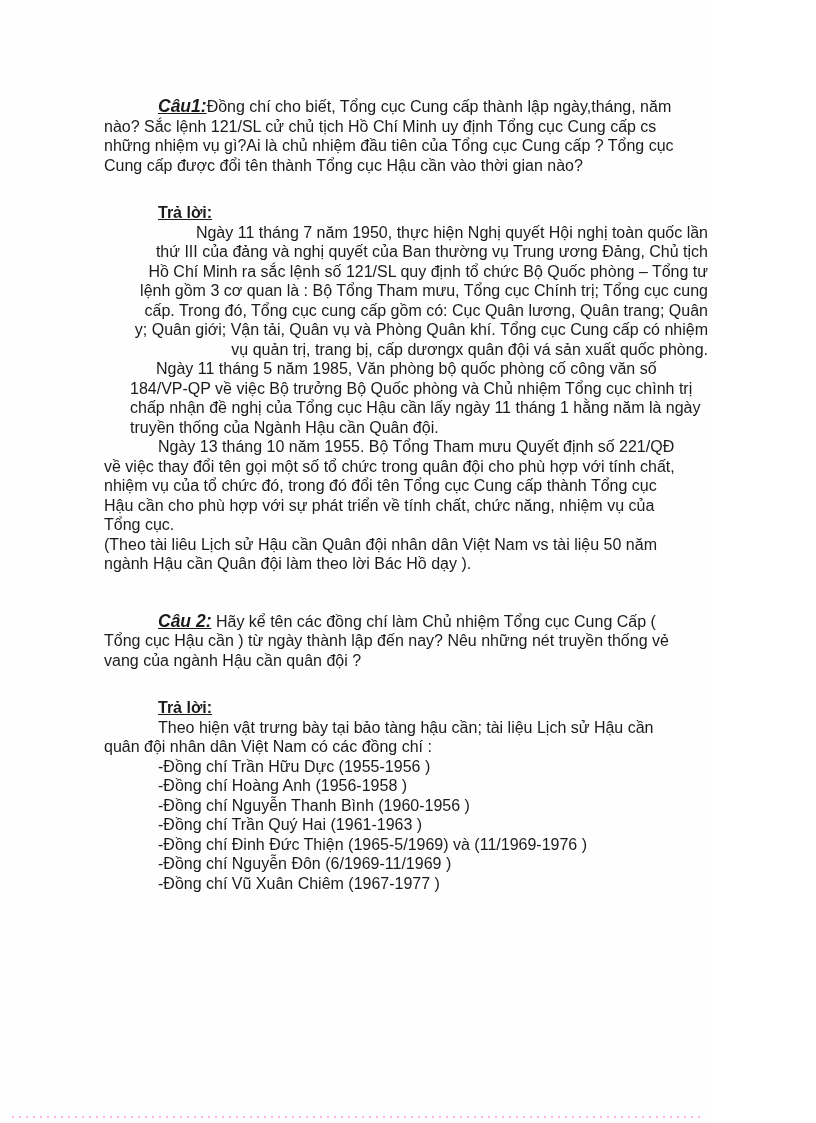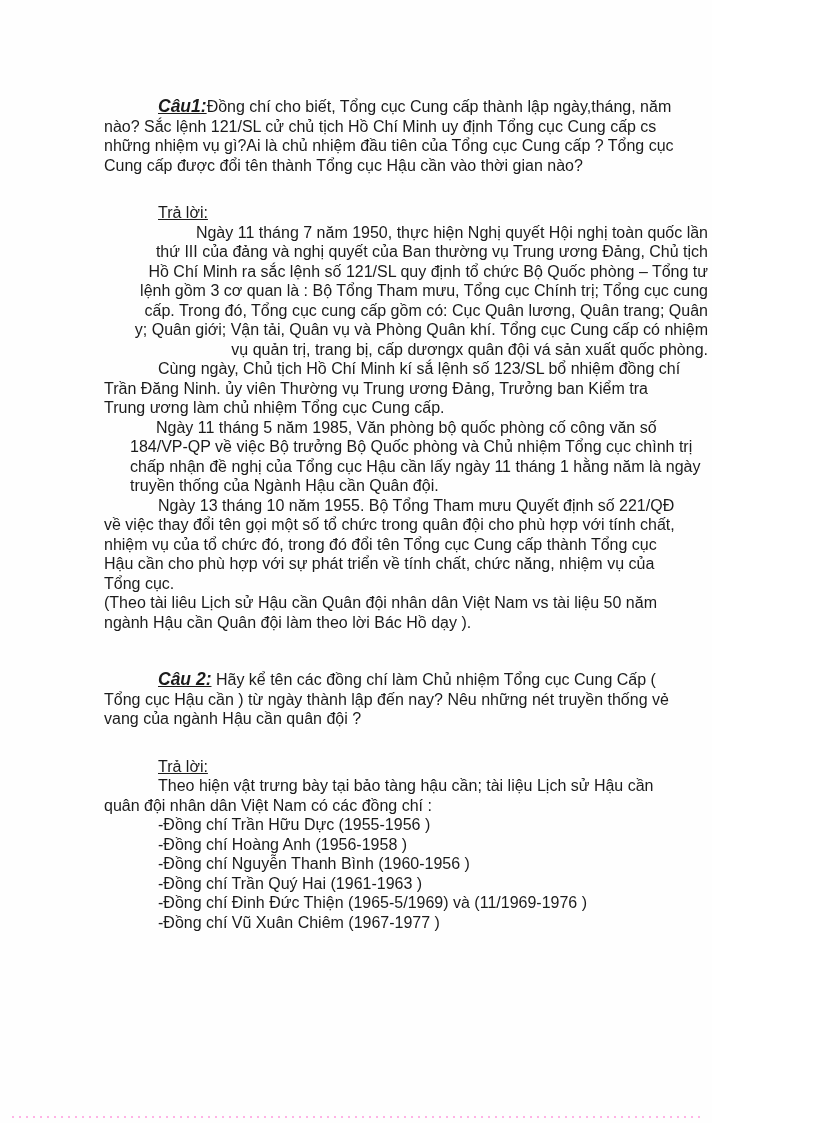--- a/index.html
+++ b/index.html
@@ -30,21 +30,21 @@
   .mt-28       { margin-top: 28px; }
   .mt-38       { margin-top: 38px; }
   .q-label {
     font-weight: bold;
     font-style: italic;
     text-decoration: underline;
     font-size: 17.5px;
     line-height: 19.5px;
   }
   .a-label {
-    font-weight: normal;
+    font-weight: bold;
     text-decoration: underline;
   }
   .footer-divider {
     position: absolute;
     left: 12px;
     right: 12px;
     top: 1116px;
     height: 2px;
     
     background: repeating-linear-gradient(to right,
@@ -65,23 +65,20 @@
 
     <p class="para indent-tab mt-28"><span class="a-label">Trả lời:</span></p>
 
     <p class="para indent-46">Ngày 11 tháng 7 năm 1950, thực hiện Nghị quyết Hội nghị toàn quốc lần
 thứ III của đảng và nghị quyết của Ban thường vụ Trung ương Đảng, Chủ tịch
 Hồ Chí Minh ra sắc lệnh số 121/SL quy định tổ chức Bộ Quốc phòng – Tổng tư
 lệnh gồm 3 cơ quan là : Bộ Tổng Tham mưu, Tổng cục Chính trị; Tổng cục cung
 cấp. Trong đó, Tổng cục cung cấp gồm có: Cục Quân lương, Quân trang; Quân
 y; Quân giới; Vận tải, Quân vụ và Phòng Quân khí. Tổng cục Cung cấp có nhiệm
 vụ quản trị, trang bị, cấp dươngx quân đội vá sản xuất quốc phòng.</p>
-    <p class="para indent-tab">Cùng ngày, Chủ tịch Hồ Chí Minh kí sắ lệnh số 123/SL bổ nhiệm đồng chí
-Trần Đăng Ninh. ủy viên Thường vụ Trung ương Đảng, Trưởng ban Kiểm tra
-Trung ương làm chủ nhiệm Tổng cục Cung cấp.</p>
     <p class="para indent-26">Ngày 11 tháng 5 năm 1985, Văn phòng bộ quốc phòng cố công văn số
 184/VP-QP về việc Bộ trưởng Bộ Quốc phòng và Chủ nhiệm Tổng cục chình trị
 chấp nhận đề nghị của Tổng cục Hậu cần lấy ngày 11 tháng 1 hằng năm là ngày
 truyền thống của Ngành Hậu cần Quân đội.</p>
     <p class="para indent-tab">Ngày 13 tháng 10 năm 1955. Bộ Tổng Tham mưu Quyết định số 221/QĐ
 về việc thay đổi tên gọi một số tổ chức trong quân đội cho phù hợp với tính chất,
 nhiệm vụ của tổ chức đó, trong đó đổi tên Tổng cục Cung cấp thành Tổng cục
 Hậu cần cho phù hợp với sự phát triển về tính chất, chức năng, nhiệm vụ của
 Tổng cục.</p>
     <p class="para">(Theo tài liêu Lịch sử Hậu cần Quân đội nhân dân Việt Nam vs tài liệu 50 năm
@@ -95,19 +92,20 @@
 
     <p class="para indent-tab">Theo hiện vật trưng bày tại bảo tàng hậu cần; tài liệu Lịch sử Hậu cần
 quân đội nhân dân Việt Nam có các đồng chí :</p>
 
     <div>
       <p class="para indent-tab">-Đồng chí Trần Hữu Dực (1955-1956 )</p>
       <p class="para indent-tab">-Đồng chí Hoàng Anh (1956-1958 )</p>
       <p class="para indent-tab">-Đồng chí Nguyễn Thanh Bình (1960-1956 )</p>
       <p class="para indent-tab">-Đồng chí Trần Quý Hai (1961-1963 )</p>
       <p class="para indent-tab">-Đồng chí Đinh Đức Thiện (1965-5/1969) và (11/1969-1976 )</p>
+      <p class="para indent-tab">-Đồng chí Nguyễn Đôn (6/1969-11/1969 )</p>
       <p class="para indent-tab">-Đồng chí Vũ Xuân Chiêm (1967-1977 )</p>
     </div>
 
   </div>
 
   <div class="footer-divider" style="background: repeating-linear-gradient(to right, rgb(255, 179, 230) 0px, rgb(255, 179, 230) 2px, transparent 2px, transparent 7px);"></div>
 </div>
 
 </body></html>

